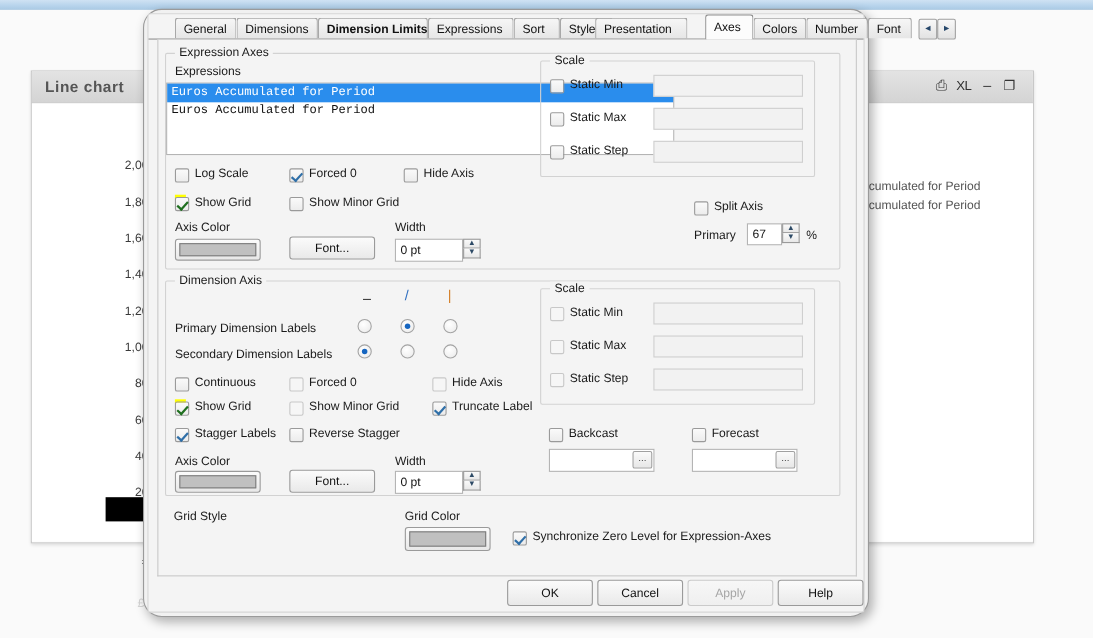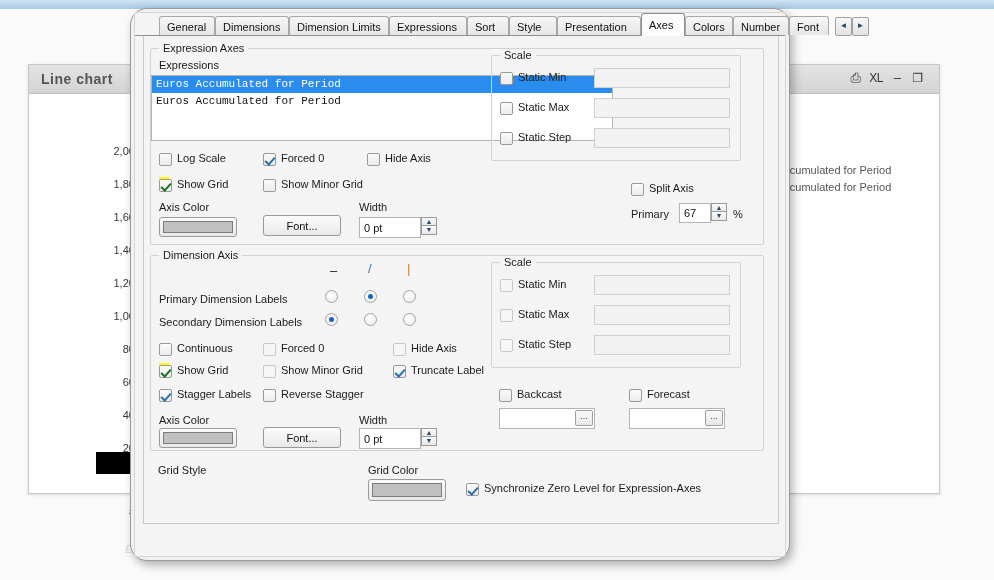--- a/index.html
+++ b/index.html
@@ -267,25 +267,25 @@
 <div id="chart-bar-black"></div>
 <div id="chart-bar-fade"></div>
 <div id="chart-left-edge"></div>
 
 <div id="dialog">
 <div id="dialog-inner">
 
   <div id="tabstrip">
     <div class="tab" style="left:24px;width:56px;">General</div>
     <div class="tab" style="left:80px;width:74px;">Dimensions</div>
-    <div class="tab" style="left:154px;width:100px;">Dimension Limits</div>
+    <div class="tab" style="left:154px;width:100px;font-weight:bold;">Dimension Limits</div>
     <div class="tab" style="left:254px;width:78px;">Expressions</div>
     <div class="tab" style="left:332px;width:42px;">Sort</div>
     <div class="tab" style="left:374px;width:48px;">Style</div>
-    <div class="tab" style="left:422px;width:84px;">Presentation</div>
+    <div class="tab" style="left:406px;width:84px;">Presentation</div>
     <div class="tab active" style="left:506px;width:44px;">Axes</div>
     <div class="tab" style="left:550px;width:48px;">Colors</div>
     <div class="tab" style="left:598px;width:56px;">Number</div>
     <div class="tab" style="left:654px;width:40px;">Font</div>
     <div class="tabscroll" style="left:700px;">◄</div>
     <div class="tabscroll" style="left:717px;">►</div>
     <div id="tabline"></div>
   </div>
 
   <div id="pane">
@@ -472,15 +472,21 @@
     <div class="swatch" style="left:224px;top:443px;width:78px;height:22px;">
           <i></i>
         </div>
 
     <div class="cbrow" style="left:322px;top:447px;">
       <span class="cb on"></span>
       <span class="cbl">Synchronize Zero Level for Expression-Axes</span>
     </div>
   </div>
 
+  <div id="footer">
+    <div class="btn" style="left:318px;top:0;width:78px;height:24px;line-height:24px;">OK</div>
+    <div class="btn" style="left:400px;top:0;width:78px;height:24px;line-height:24px;">Cancel</div>
+    <div class="btn dim" style="left:482px;top:0;width:78px;height:24px;line-height:24px;">Apply</div>
+    <div class="btn" style="left:564px;top:0;width:78px;height:24px;line-height:24px;">Help</div>
+  </div>
 
 </div>
 </div>
 
 </body></html>

